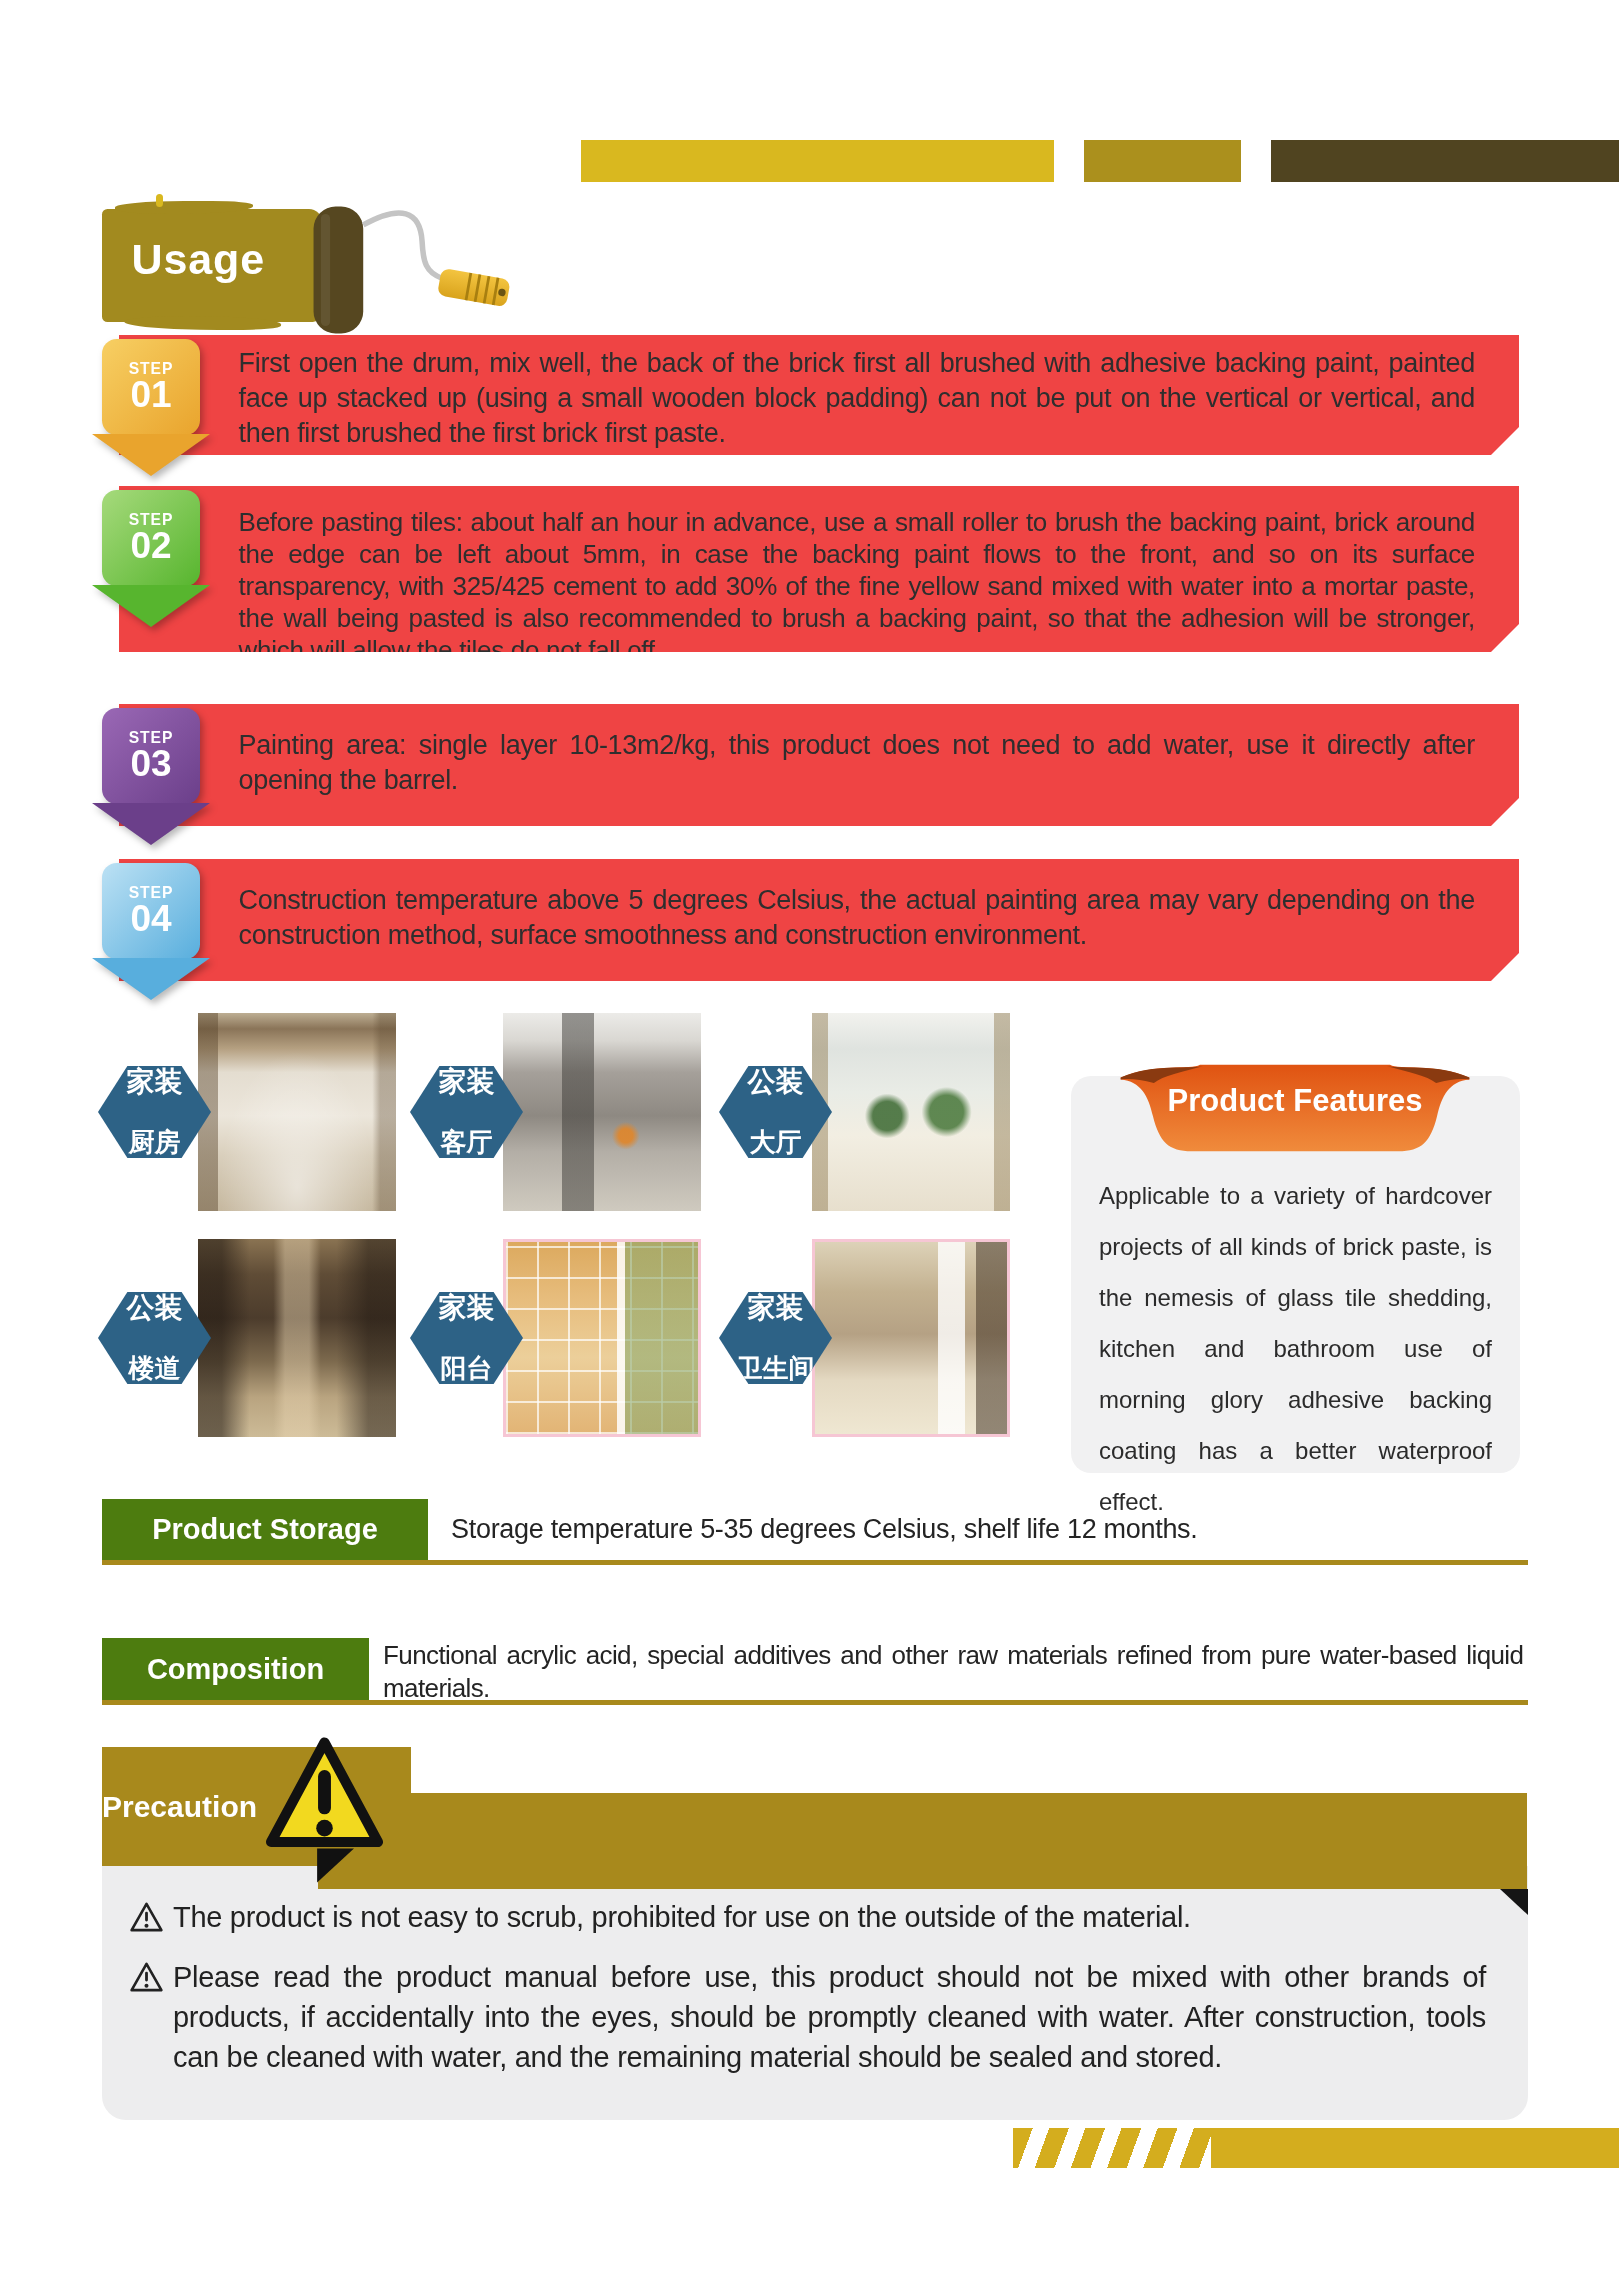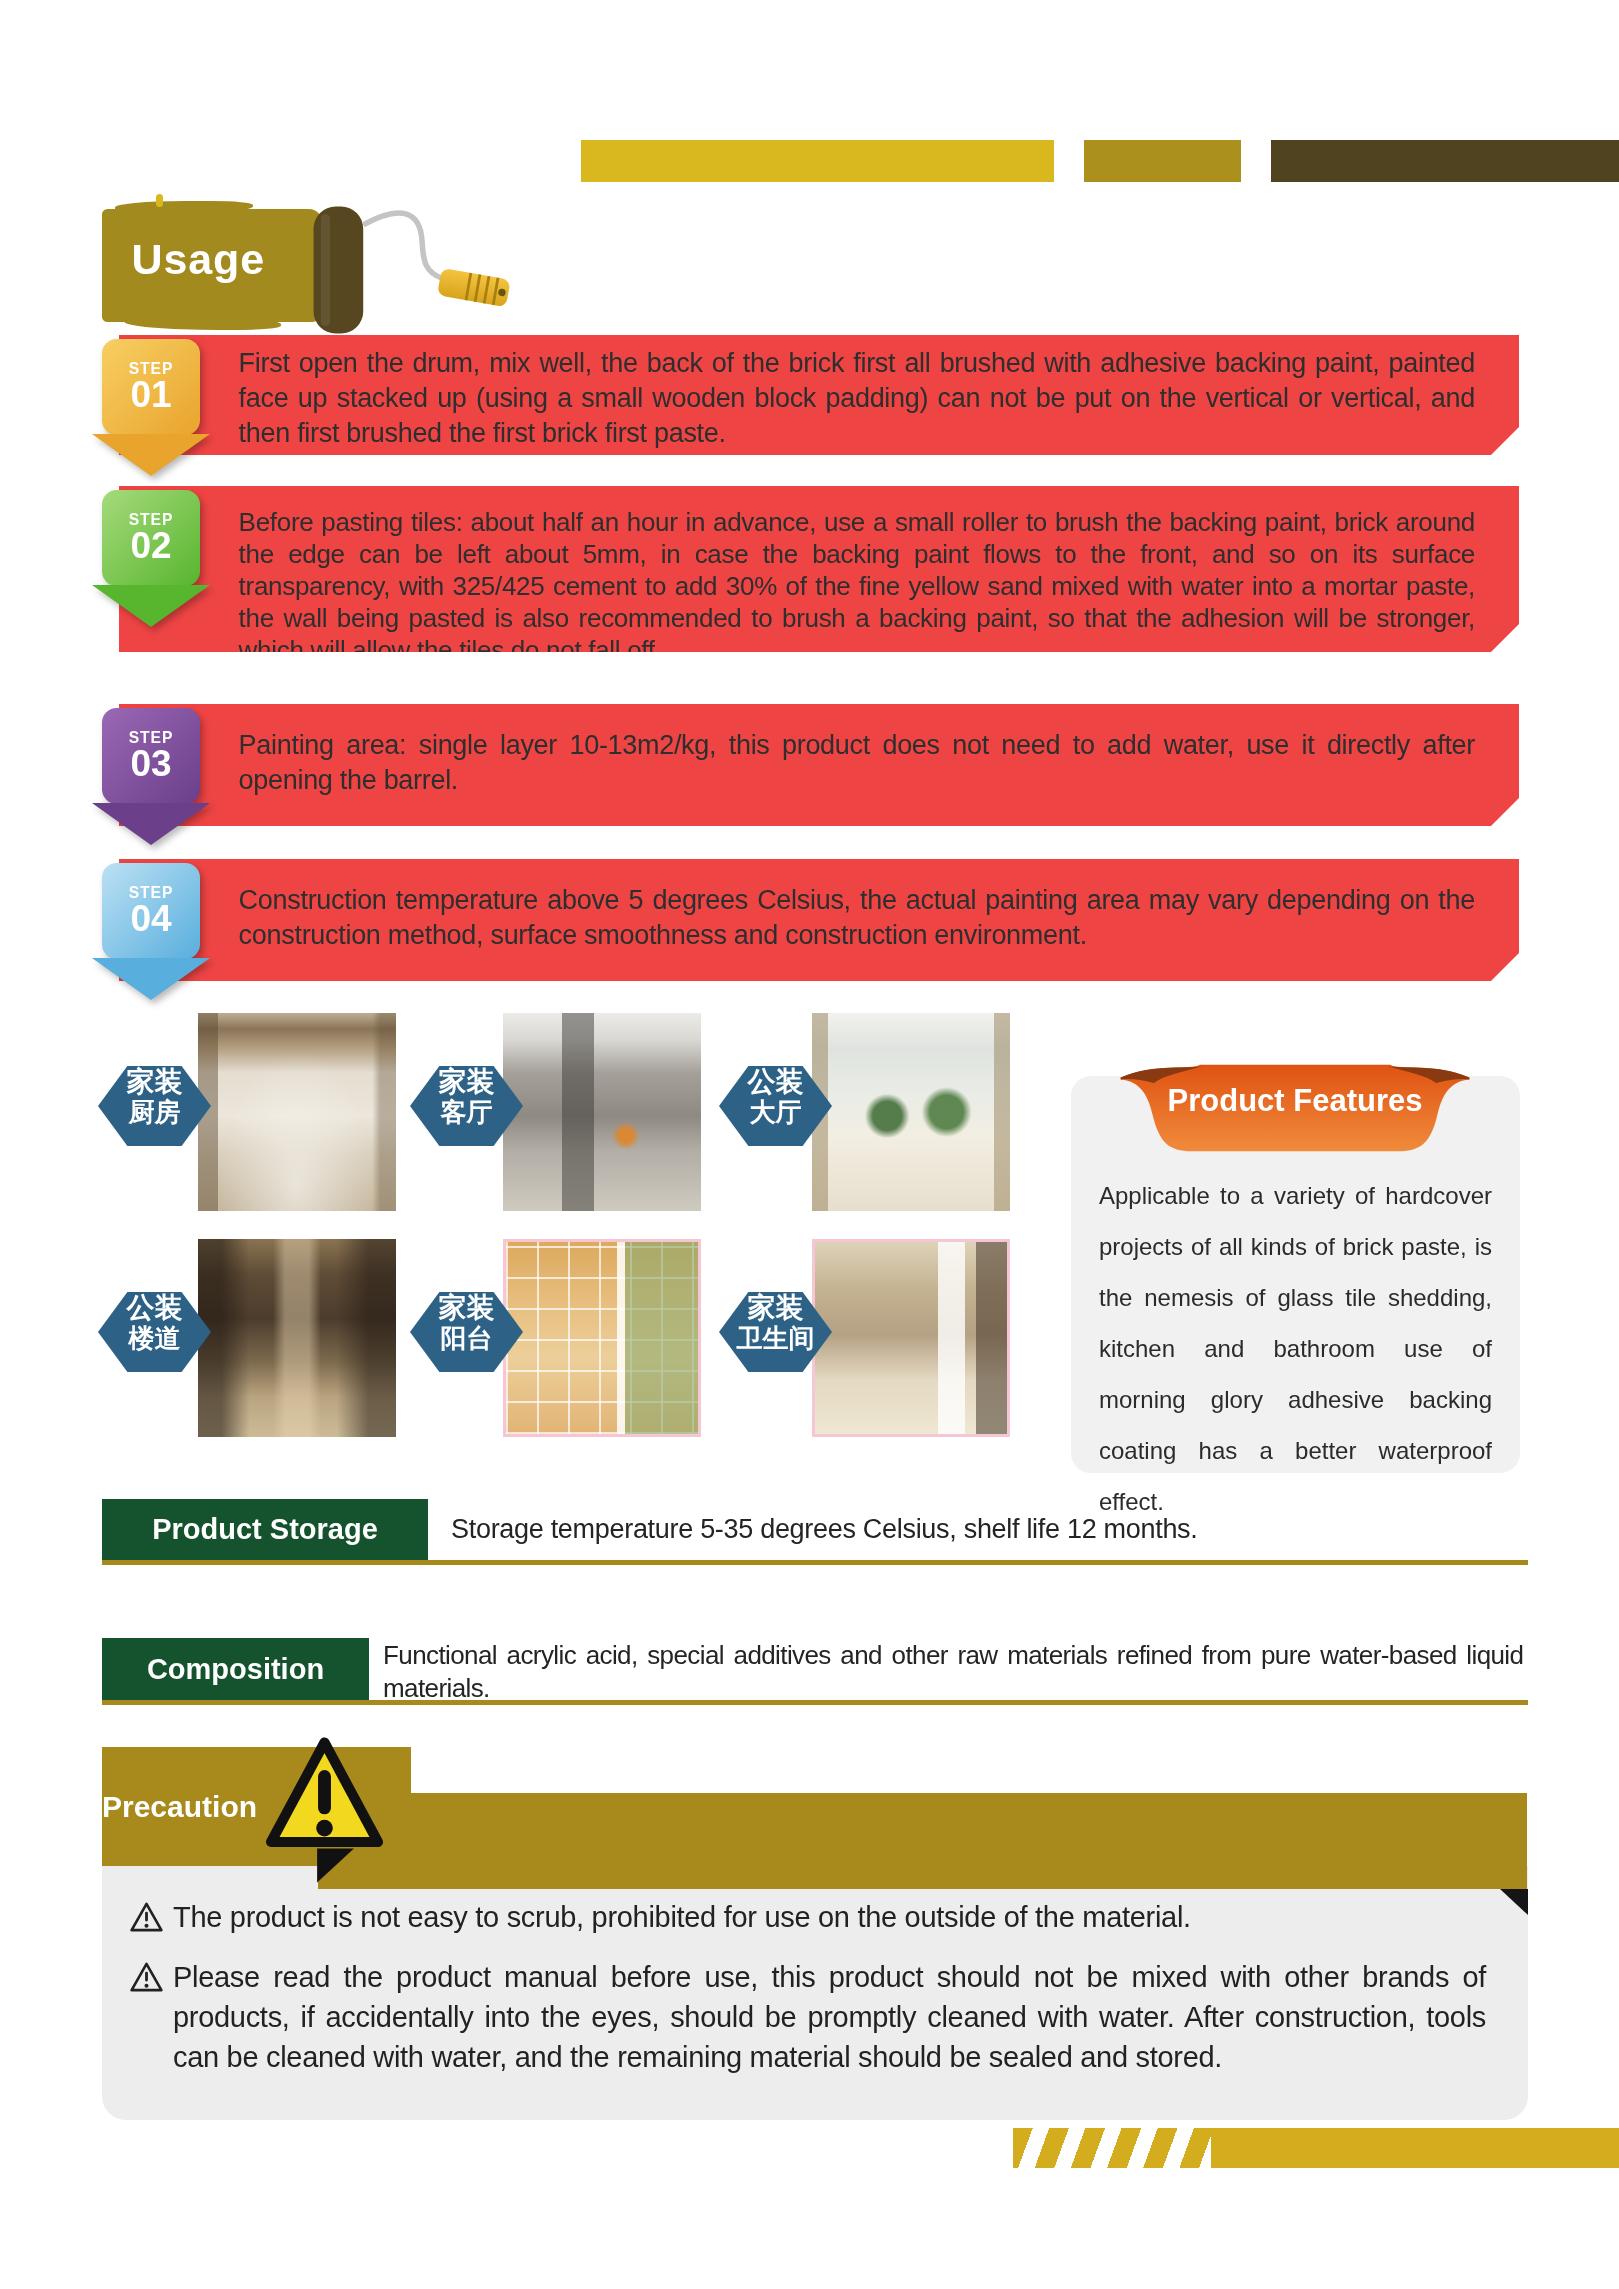--- a/index.html
+++ b/index.html
@@ -42,24 +42,24 @@
   .badge-body { height:96px; border-radius:14.8px; display:flex; flex-direction:column;
     align-items:center; justify-content:center; color:#fff; }
   .badge-step { font-size:15.7px; letter-spacing:0.9px; line-height:16.6px; font-weight:bold; }
   .badge-num  { font-size:37px; font-weight:bold; line-height:35px; }
   .badge-arrow { width:0; height:0; margin-left:-10px; margin-top:-0.9px;
     border-left:59px solid transparent; border-right:59px solid transparent; border-top:42px solid #e9a42d; }
 
   
   .photo { position:absolute; width:198px; height:198px; }
   .photo.pink { border:3.7px solid #f6c6d4; }
-  .hex { position:absolute; width:113px; height:80px; background:#2d6286; z-index:3;
+  .hex { position:absolute; width:113px; height:92px; background:#2d6286; z-index:3;
     clip-path:polygon(26% 0,74% 0,100% 50%,74% 100%,0% 100%,0% 50%);
     clip-path:polygon(26% 0,74% 0,100% 50%,74% 100%,26% 100%,0% 50%);
-    display:flex; flex-direction:column; align-items:center; justify-content:flex-start;
+    display:flex; flex-direction:column; align-items:center; justify-content:space-between;
     color:#fff; font-weight:bold; font-size:28px; line-height:31px; }
   .hex .l2 { font-size:26px; }
   .sc-kitchen { background:
     radial-gradient(ellipse at 50% 88%, rgba(255,255,255,.55), transparent 55%),
     linear-gradient(90deg, rgba(90,70,45,.45) 0 10%, transparent 10% 88%, rgba(90,70,45,.35) 92% 100%),
     linear-gradient(180deg,#bdae93 0%,#8a7458 8%,#b5a081 18%,#e4ddd0 30%,#ece6db 52%,#d9cfbc 72%,#c6b89f 100%); }
   .sc-living { background:
     radial-gradient(circle at 62% 62%, rgba(224,134,42,.9) 0 4%, transparent 8%),
     linear-gradient(90deg, transparent 0 30%, rgba(60,58,54,.5) 30% 46%, transparent 46%),
     linear-gradient(180deg,#ecebe8 0%,#d9d7d2 14%,#a5a09a 30%,#8e8982 52%,#b3aea6 70%,#cfcabf 100%); }
@@ -88,21 +88,21 @@
   .features-banner { position:absolute; left:46px; top:-16.6px; width:356px; height:98px; }
   .features-banner-title { position:absolute; left:0; right:0; top:24px; text-align:center;
     color:#fff; font-size:31px; font-weight:bold; }
   .features-text { padding:94px 28px 0 28px; font-size:24px; line-height:51px;
     text-align:justify; color:#2b2b2b; }
 
   
   .gold-row { position:absolute; left:102px; width:1426px; border-bottom:5.5px solid #a8891c; }
   .row-storage { top:1499px; height:66px; }
   .row-composition { top:1638px; height:67px; }
-  .gold-label { position:absolute; left:0; top:0; bottom:0; background:#14532d;
+  .gold-label { position:absolute; left:0; top:0; bottom:0; background:#4d7c0f;
     display:flex; align-items:center; justify-content:center; color:#fff; font-weight:bold; }
   .row-storage .gold-label { width:326px; font-size:29px; }
   .row-composition .gold-label { width:267px; font-size:29px; }
   .row-storage .row-text { position:absolute; left:349px; top:0; bottom:0; right:9.2px;
     display:flex; align-items:center; font-size:27px; color:#242424; letter-spacing:-0.3px; }
   .row-composition .row-text { position:absolute; left:281px; top:0; right:4.6px; font-size:26px;
     line-height:33px; color:#242424; text-align:justify; letter-spacing:-0.6px; padding-top:0.9px; }
 
   
   .precaution-label { position:absolute; left:102px; top:1747px; width:309px; height:119px;

